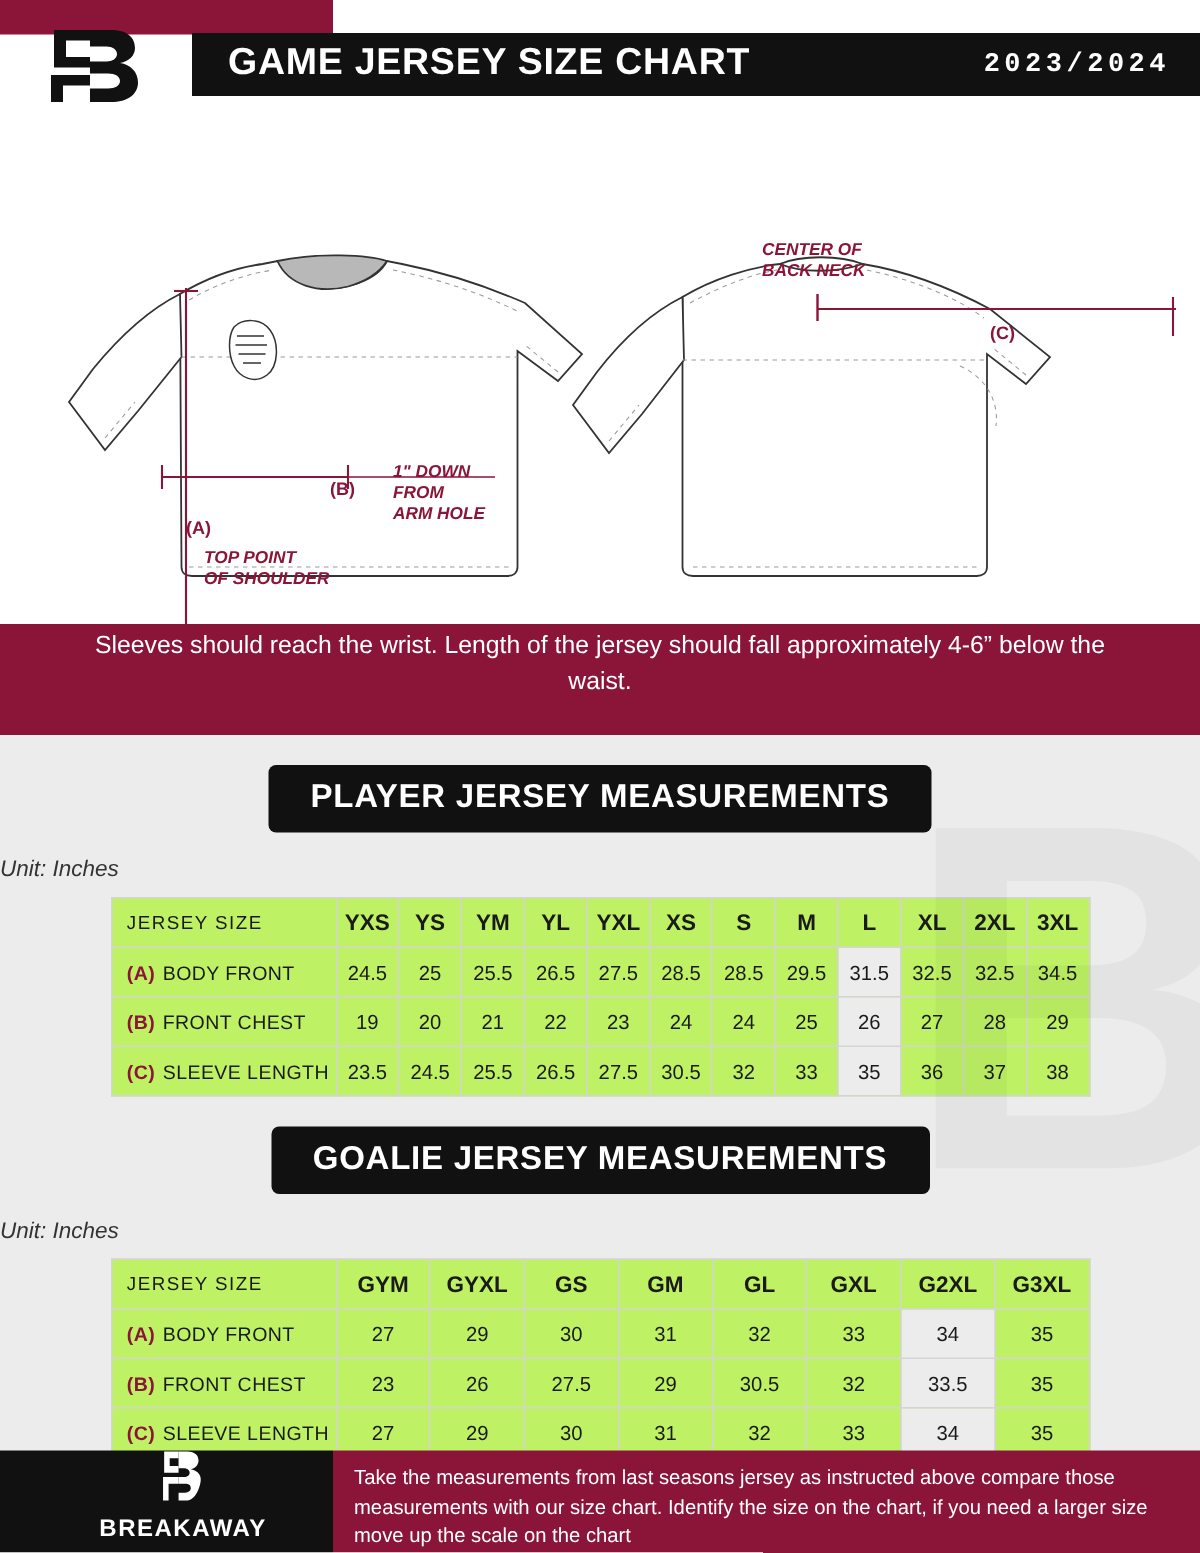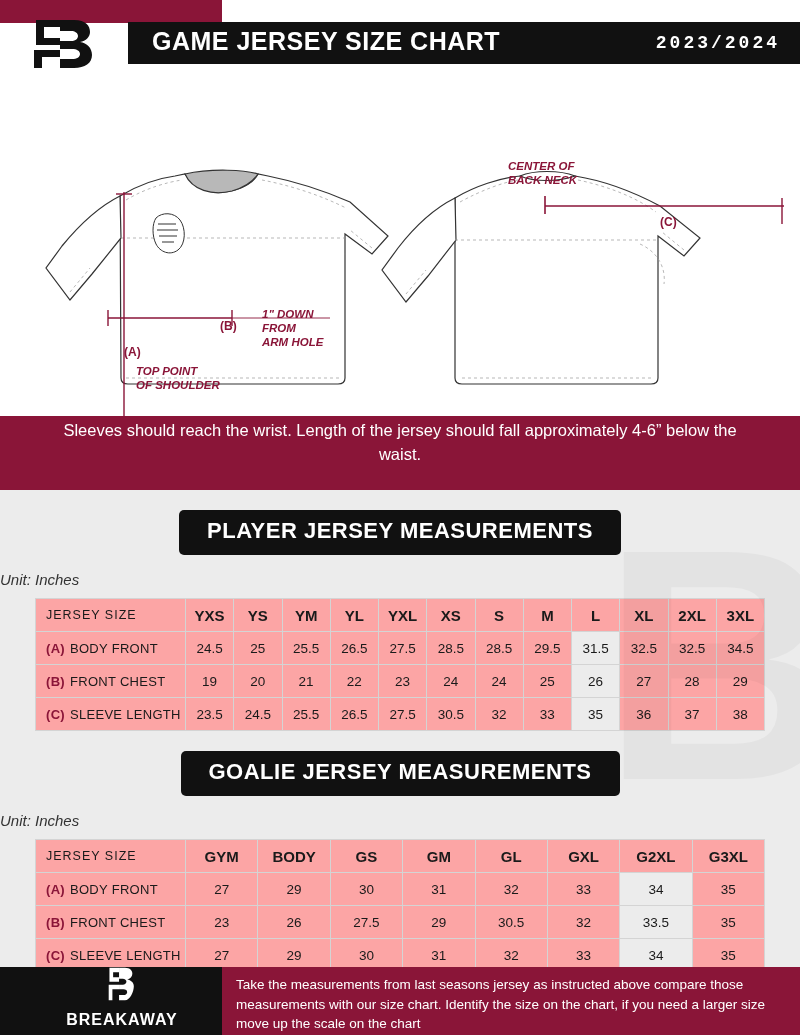--- a/index.html
+++ b/index.html
@@ -120,22 +120,22 @@
   }
   .unit {
     text-align: left;
     font-style: italic;
     font-size: 15px;
     color: #333;
     margin: 16px 0 10px;
   }
   table {
     border-collapse: collapse;
-    background: #fca5a5;
-    width: 730px;
+    background: #bef264;
+    width: 653px;
     margin: 0 auto;
     table-layout: fixed;
   }
   th, td {
     border: 1px solid #d4d4d4;
     font-size: 13.5px;
     text-align: center;
     height: 33px;
     color: #1a1a1a;
     padding: 0 2px;
@@ -396,21 +396,21 @@
         <col>
         <col>
         <col>
         <col>
         <col>
     </colgroup>
     <thead>
       <tr>
         <th class="rowlabel">JERSEY SIZE</th>
         <th class="hdr">GYM</th>
-        <th class="hdr">BODY</th>
+        <th class="hdr">GYXL</th>
         <th class="hdr">GS</th>
         <th class="hdr">GM</th>
         <th class="hdr">GL</th>
         <th class="hdr">GXL</th>
         <th class="hdr">G2XL</th>
         <th class="hdr">G3XL</th>
       </tr>
     </thead>
     <tbody>
       <tr>

